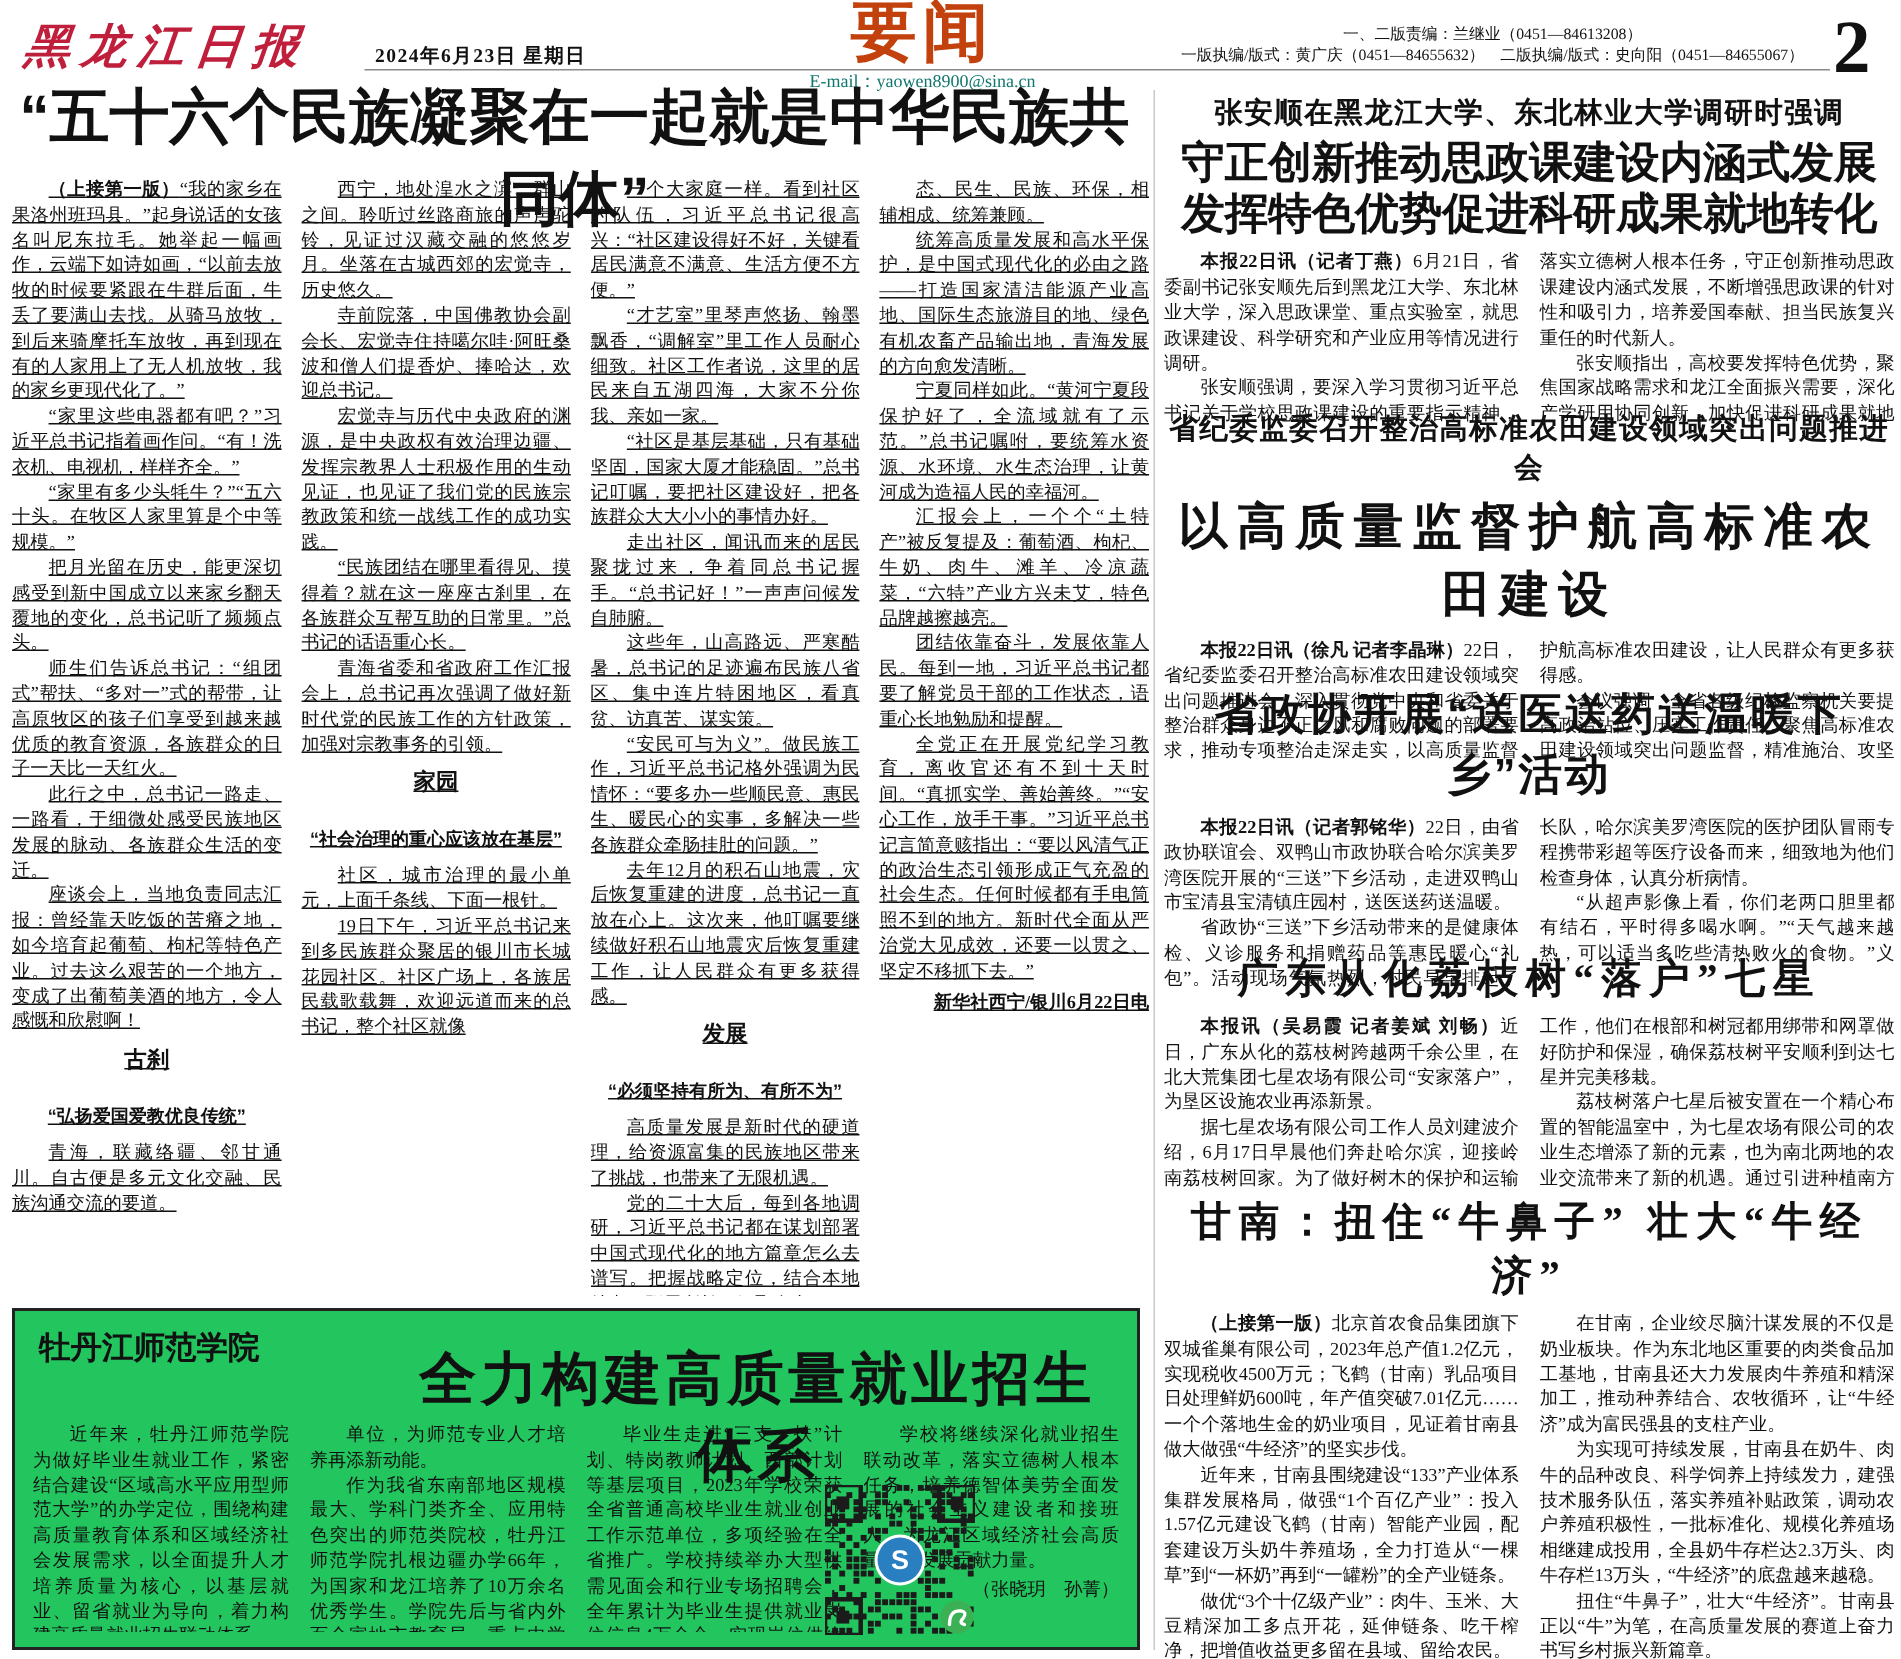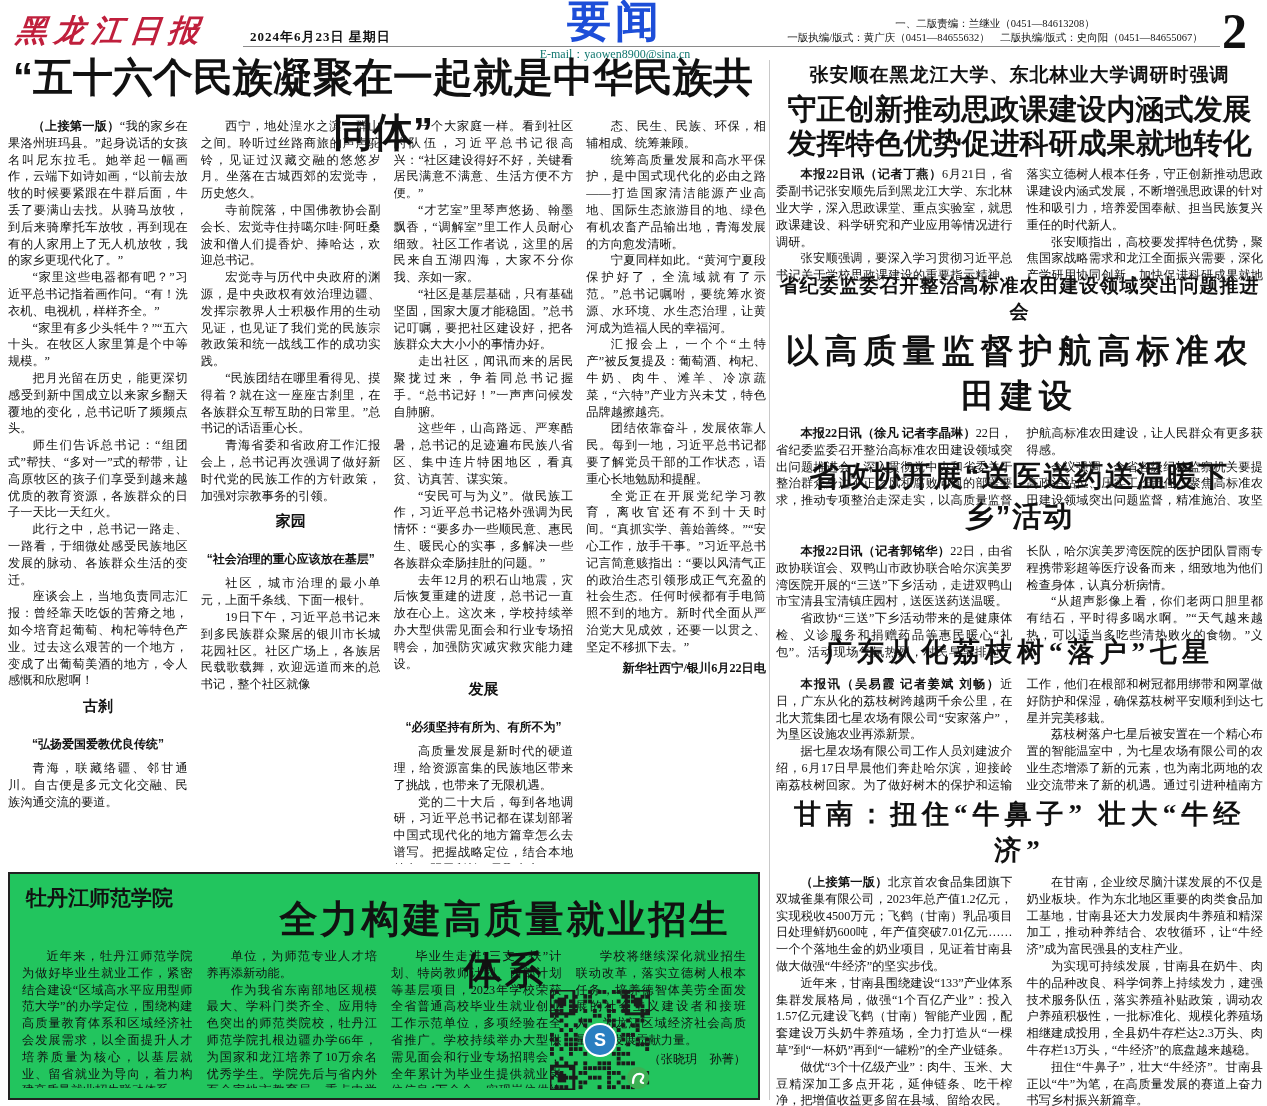--- a/index.html
+++ b/index.html
@@ -4,28 +4,28 @@
 <style>
   html,body{margin:0;padding:0;background:#e8e8e4;}
   #page{position:relative;width:1267px;height:1106px;background:#ffffff;margin:0 auto;overflow:hidden;
         font-family:"Liberation Serif",serif;color:#111;}
   
   #masthead-logo{position:absolute;left:16px;top:10px;font-family:"Liberation Serif",serif;
     font-weight:900;font-style:italic;font-size:31px;letter-spacing:7px;color:#c01f3c;transform:skewX(-6deg);}
   #issue-date{position:absolute;left:250px;top:28px;font-size:13px;font-weight:700;letter-spacing:1px;}
   #header-rule{position:absolute;left:243px;top:46px;width:977px;height:1px;background:#8a8a8a;}
   #section-block{position:absolute;left:520px;top:0px;width:190px;text-align:center;}
-  #section-title{font-family:"Liberation Serif",serif;font-weight:900;font-size:44px;color:#1d4ed8;letter-spacing:4px;line-height:1.0;}
+  #section-title{font-family:"Liberation Serif",serif;font-weight:900;font-size:44px;color:#c2410c;letter-spacing:4px;line-height:1.0;}
   #section-email{font-size:12px;color:#0f766e;margin-top:2px;}
   #editors{position:absolute;left:770px;top:17px;width:450px;text-align:center;font-size:10.5px;line-height:14px;color:#111;}
   #page-number{position:absolute;left:1222px;top:2px;font-family:"Liberation Serif",serif;font-weight:900;font-size:50px;}
   
   #main-headline{position:absolute;left:0;top:50px;width:766px;text-align:center;
     font-family:"Liberation Sans",sans-serif;font-weight:900;font-size:40px;letter-spacing:0px;}
-  #main-cols{position:absolute;left:8px;top:118px;width:758px;height:746px;display:flex;gap:13px;}
+  #main-cols{position:absolute;left:8px;top:118px;width:758px;height:746px;display:flex;gap:13px;text-decoration:underline;}
   .mcol{flex:1 1 0;overflow:hidden;height:746px;}
   .body-p{margin:0;text-indent:2em;font-size:12.2px;line-height:16.8px;text-align:justify;}
   .body-p b.lead{font-weight:700;}
   .subhead{text-align:center;margin:8px 0 7px 0;font-weight:700;}
   .subhead .sh-t{font-size:15px;font-family:"Liberation Sans",sans-serif;}
   .subhead .sh-q{font-size:12px;font-family:"Liberation Sans",sans-serif;margin-top:20px;}
   .sig{margin:4px 0 0 0;font-size:12.2px;line-height:16.8px;font-weight:700;text-align:right;}
   
   #v-divider{position:absolute;left:769px;top:60px;width:1px;height:1040px;background:#c9c9c9;}
   
@@ -98,21 +98,21 @@
         <p class="body-p">社区，城市治理的最小单元，上面千条线、下面一根针。</p>
         <p class="body-p">19日下午，习近平总书记来到多民族群众聚居的银川市长城花园社区。社区广场上，各族居民载歌载舞，欢迎远道而来的总书记，整个社区就像</p>
       </div>
       <div class="mcol">
         <p class="body-p">一个大家庭一样。看到社区的队伍，习近平总书记很高兴：“社区建设得好不好，关键看居民满意不满意、生活方便不方便。”</p>
         <p class="body-p">“才艺室”里琴声悠扬、翰墨飘香，“调解室”里工作人员耐心细致。社区工作者说，这里的居民来自五湖四海，大家不分你我、亲如一家。</p>
         <p class="body-p">“社区是基层基础，只有基础坚固，国家大厦才能稳固。”总书记叮嘱，要把社区建设好，把各族群众大大小小的事情办好。</p>
         <p class="body-p">走出社区，闻讯而来的居民聚拢过来，争着同总书记握手。“总书记好！”一声声问候发自肺腑。</p>
         <p class="body-p">这些年，山高路远、严寒酷暑，总书记的足迹遍布民族八省区、集中连片特困地区，看真贫、访真苦、谋实策。</p>
         <p class="body-p">“安民可与为义”。做民族工作，习近平总书记格外强调为民情怀：“要多办一些顺民意、惠民生、暖民心的实事，多解决一些各族群众牵肠挂肚的问题。”</p>
-        <p class="body-p">去年12月的积石山地震，灾后恢复重建的进度，总书记一直放在心上。这次来，学校持续举办大型供需见面会和行业专场招聘会，加强防灾减灾救灾能力建设。</p>
+        <p class="body-p">去年12月的积石山地震，灾后恢复重建的进度，总书记一直放在心上。这次来，他叮嘱要继续做好积石山地震灾后恢复重建工作，让人民群众有更多获得感。</p>
         <div class="subhead">
           <div class="sh-t">发展</div>
           <div class="sh-q">“必须坚持有所为、有所不为”</div>
         </div>
         <p class="body-p">高质量发展是新时代的硬道理，给资源富集的民族地区带来了挑战，也带来了无限机遇。</p>
         <p class="body-p">党的二十大后，每到各地调研，习近平总书记都在谋划部署中国式现代化的地方篇章怎么去谱写。把握战略定位，结合本地特点，既展所长，又聚合力。</p>
       </div>
       <div class="mcol">
         <p class="body-p">态、民生、民族、环保，相辅相成、统筹兼顾。</p>
         <p class="body-p">统筹高质量发展和高水平保护，是中国式现代化的必由之路——打造国家清洁能源产业高地、国际生态旅游目的地、绿色有机农畜产品输出地，青海发展的方向愈发清晰。</p>

